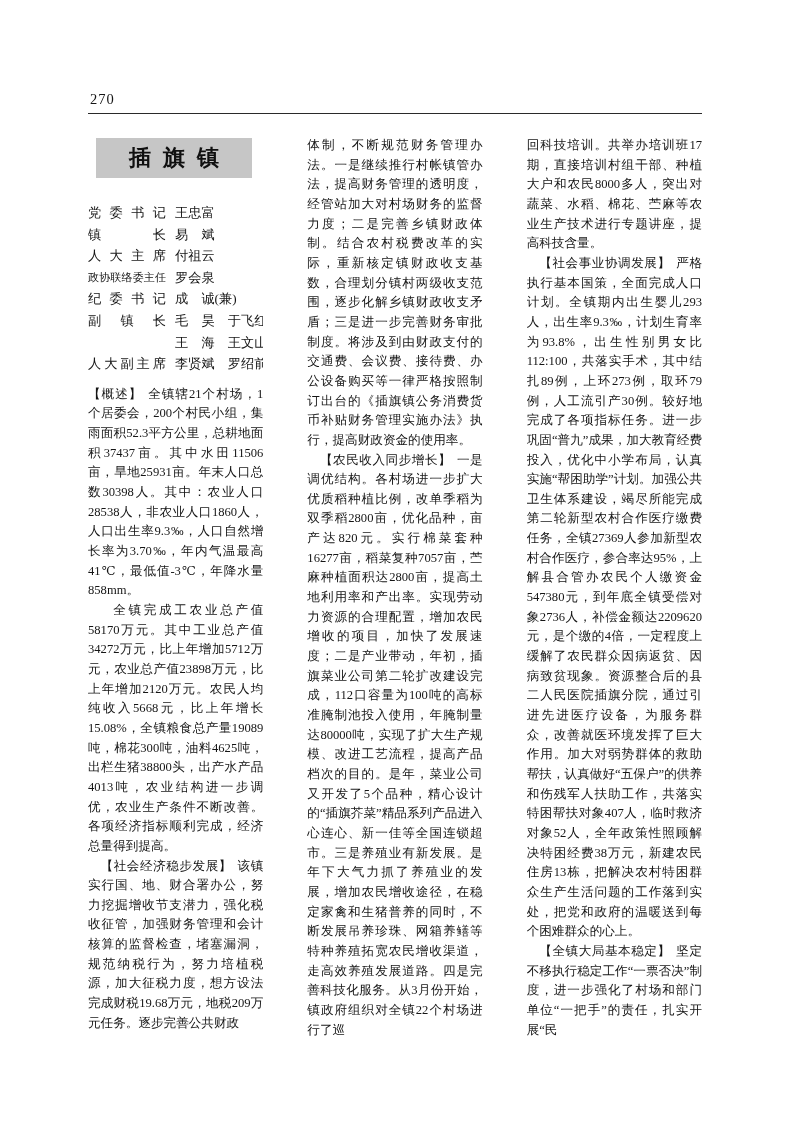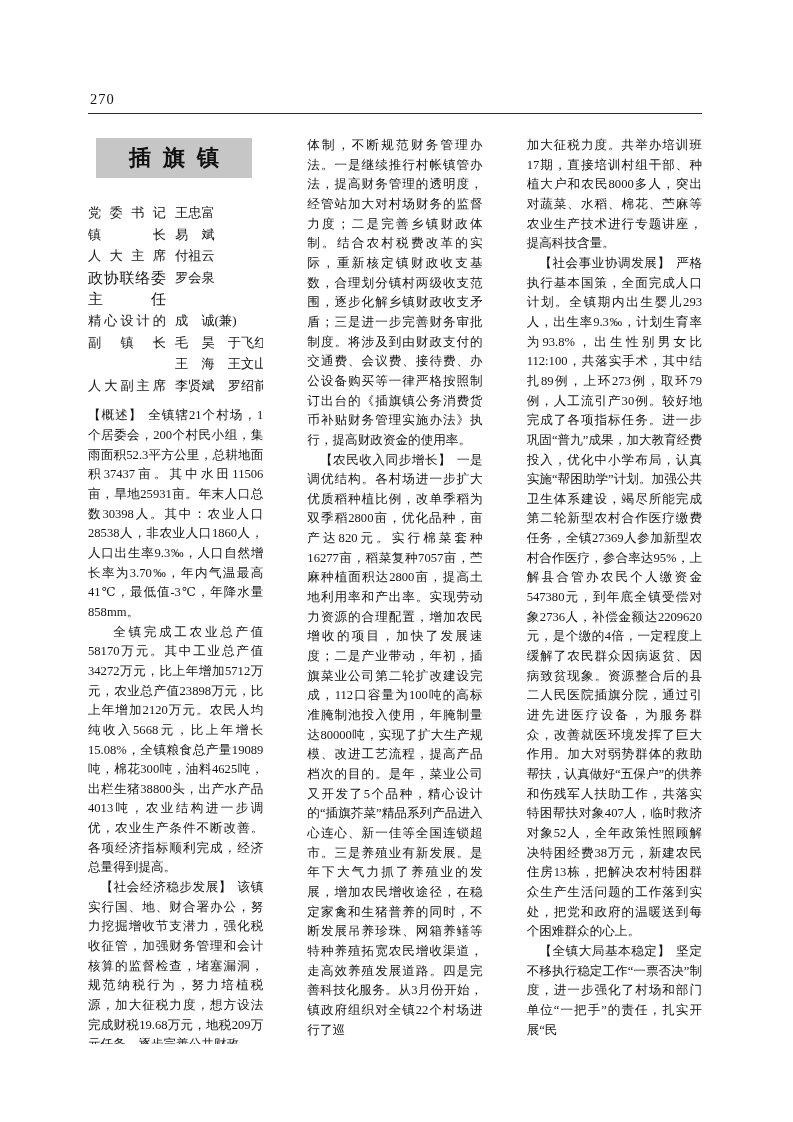--- a/index.html
+++ b/index.html
@@ -21,21 +21,21 @@
   .titlebox { width:156px; height:40px; margin:2px auto 0 8px; background:#c6c6c6;
               display:flex; align-items:center; justify-content:center;
               font-family:"Liberation Sans","DejaVu Sans",sans-serif;
               font-weight:bold; font-size:22px; letter-spacing:12px; text-indent:12px; color:#101010; }
 
   
   .leaders { margin-top:24px; margin-bottom:10px; }
   .lrow { display:flex; font-size:13.2px; line-height:21.6px; }
   .role { width:78px; font-weight:normal; text-align:justify; text-align-last:justify; flex:none;
           font-family:"Liberation Sans","DejaVu Sans",sans-serif; }
-  .role.small { font-size:15px; line-height:21.6px; }
+  .role.small { font-size:11px; line-height:21.6px; }
   .names { margin-left:9px; white-space:nowrap; }
 
   
   p.body { font-size:12.6px; line-height:19.65px; text-align:justify; }
   .ind0 { text-indent:0; }
   .ind1 { text-indent:1em; }
   .ind2 { text-indent:2em; }
   .shead { font-family:"Liberation Sans","DejaVu Sans",sans-serif; font-weight:normal; margin-right:0.45em; font-size:12.6px; }
 </style>
 </head>
@@ -66,21 +66,21 @@
           </div>
           <div class="lrow">
             <span class="role">人大主席</span>
             <span class="names">付祖云</span>
           </div>
           <div class="lrow">
             <span class="role small">政协联络委主任</span>
             <span class="names">罗会泉</span>
           </div>
           <div class="lrow">
-            <span class="role">精心设计的</span>
+            <span class="role">纪委书记</span>
             <span class="names">成　诚(兼)</span>
           </div>
           <div class="lrow">
             <span class="role">副镇长</span>
             <span class="names">毛　昊　于飞红</span>
           </div>
           <div class="lrow">
             <span class="role"></span>
             <span class="names">王　海　王文山</span>
           </div>
@@ -97,21 +97,21 @@
         <p class="body ind1"><b class="shead">【社会经济稳步发展】</b><span>该镇实行国、地、财合署办公，努力挖掘增收节支潜力，强化税收征管，加强财务管理和会计核算的监督检查，堵塞漏洞，规范纳税行为，努力培植税源，加大征税力度，想方设法完成财税19.68万元，地税209万元任务。逐步完善公共财政</span></p>
       </div>
 
       <div class="col">
         <p class="body ind0"><span>体制，不断规范财务管理办法。一是继续推行村帐镇管办法，提高财务管理的透明度，经管站加大对村场财务的监督力度；二是完善乡镇财政体制。结合农村税费改革的实际，重新核定镇财政收支基数，合理划分镇村两级收支范围，逐步化解乡镇财政收支矛盾；三是进一步完善财务审批制度。将涉及到由财政支付的交通费、会议费、接待费、办公设备购买等一律严格按照制订出台的《插旗镇公务消费货币补贴财务管理实施办法》执行，提高财政资金的使用率。</span></p>
 
         <p class="body ind1"><b class="shead">【农民收入同步增长】</b><span>一是调优结构。各村场进一步扩大优质稻种植比例，改单季稻为双季稻2800亩，优化品种，亩产达820元。实行棉菜套种16277亩，稻菜复种7057亩，苎麻种植面积达2800亩，提高土地利用率和产出率。实现劳动力资源的合理配置，增加农民增收的项目，加快了发展速度；二是产业带动，年初，插旗菜业公司第二轮扩改建设完成，112口容量为100吨的高标准腌制池投入使用，年腌制量达80000吨，实现了扩大生产规模、改进工艺流程，提高产品档次的目的。是年，菜业公司又开发了5个品种，精心设计的“插旗芥菜”精品系列产品进入心连心、新一佳等全国连锁超市。三是养殖业有新发展。是年下大气力抓了养殖业的发展，增加农民增收途径，在稳定家禽和生猪普养的同时，不断发展吊养珍珠、网箱养鳝等特种养殖拓宽农民增收渠道，走高效养殖发展道路。四是完善科技化服务。从3月份开始，镇政府组织对全镇22个村场进行了巡</span></p>
       </div>
 
       <div class="col">
-        <p class="body ind0"><span>加大征税力度。共举办培训班17期，直接培训村组干部、种植大户和农民8000多人，突出对蔬菜、水稻、棉花、苎麻等农业生产技术进行专题讲座，提高科技含量。</span></p>
+        <p class="body ind0"><span>回科技培训。共举办培训班17期，直接培训村组干部、种植大户和农民8000多人，突出对蔬菜、水稻、棉花、苎麻等农业生产技术进行专题讲座，提高科技含量。</span></p>
 
         <p class="body ind1"><b class="shead">【社会事业协调发展】</b><span>严格执行基本国策，全面完成人口计划。全镇期内出生婴儿293人，出生率9.3‰，计划生育率为93.8%，出生性别男女比112:100，共落实手术，其中结扎89例，上环273例，取环79例，人工流引产30例。较好地完成了各项指标任务。进一步巩固“普九”成果，加大教育经费投入，优化中小学布局，认真实施“帮困助学”计划。加强公共卫生体系建设，竭尽所能完成第二轮新型农村合作医疗缴费任务，全镇27369人参加新型农村合作医疗，参合率达95%，上解县合管办农民个人缴资金547380元，到年底全镇受偿对象2736人，补偿金额达2209620元，是个缴的4倍，一定程度上缓解了农民群众因病返贫、因病致贫现象。资源整合后的县二人民医院插旗分院，通过引进先进医疗设备，为服务群众，改善就医环境发挥了巨大作用。加大对弱势群体的救助帮扶，认真做好“五保户”的供养和伤残军人扶助工作，共落实特困帮扶对象407人，临时救济对象52人，全年政策性照顾解决特困经费38万元，新建农民住房13栋，把解决农村特困群众生产生活问题的工作落到实处，把党和政府的温暖送到每个困难群众的心上。</span></p>
 
         <p class="body ind1"><b class="shead">【全镇大局基本稳定】</b><span>坚定不移执行稳定工作“一票否决”制度，进一步强化了村场和部门单位“一把手”的责任，扎实开展“民</span></p>
       </div>
 
     </div>
   </div>
 </div>
 

